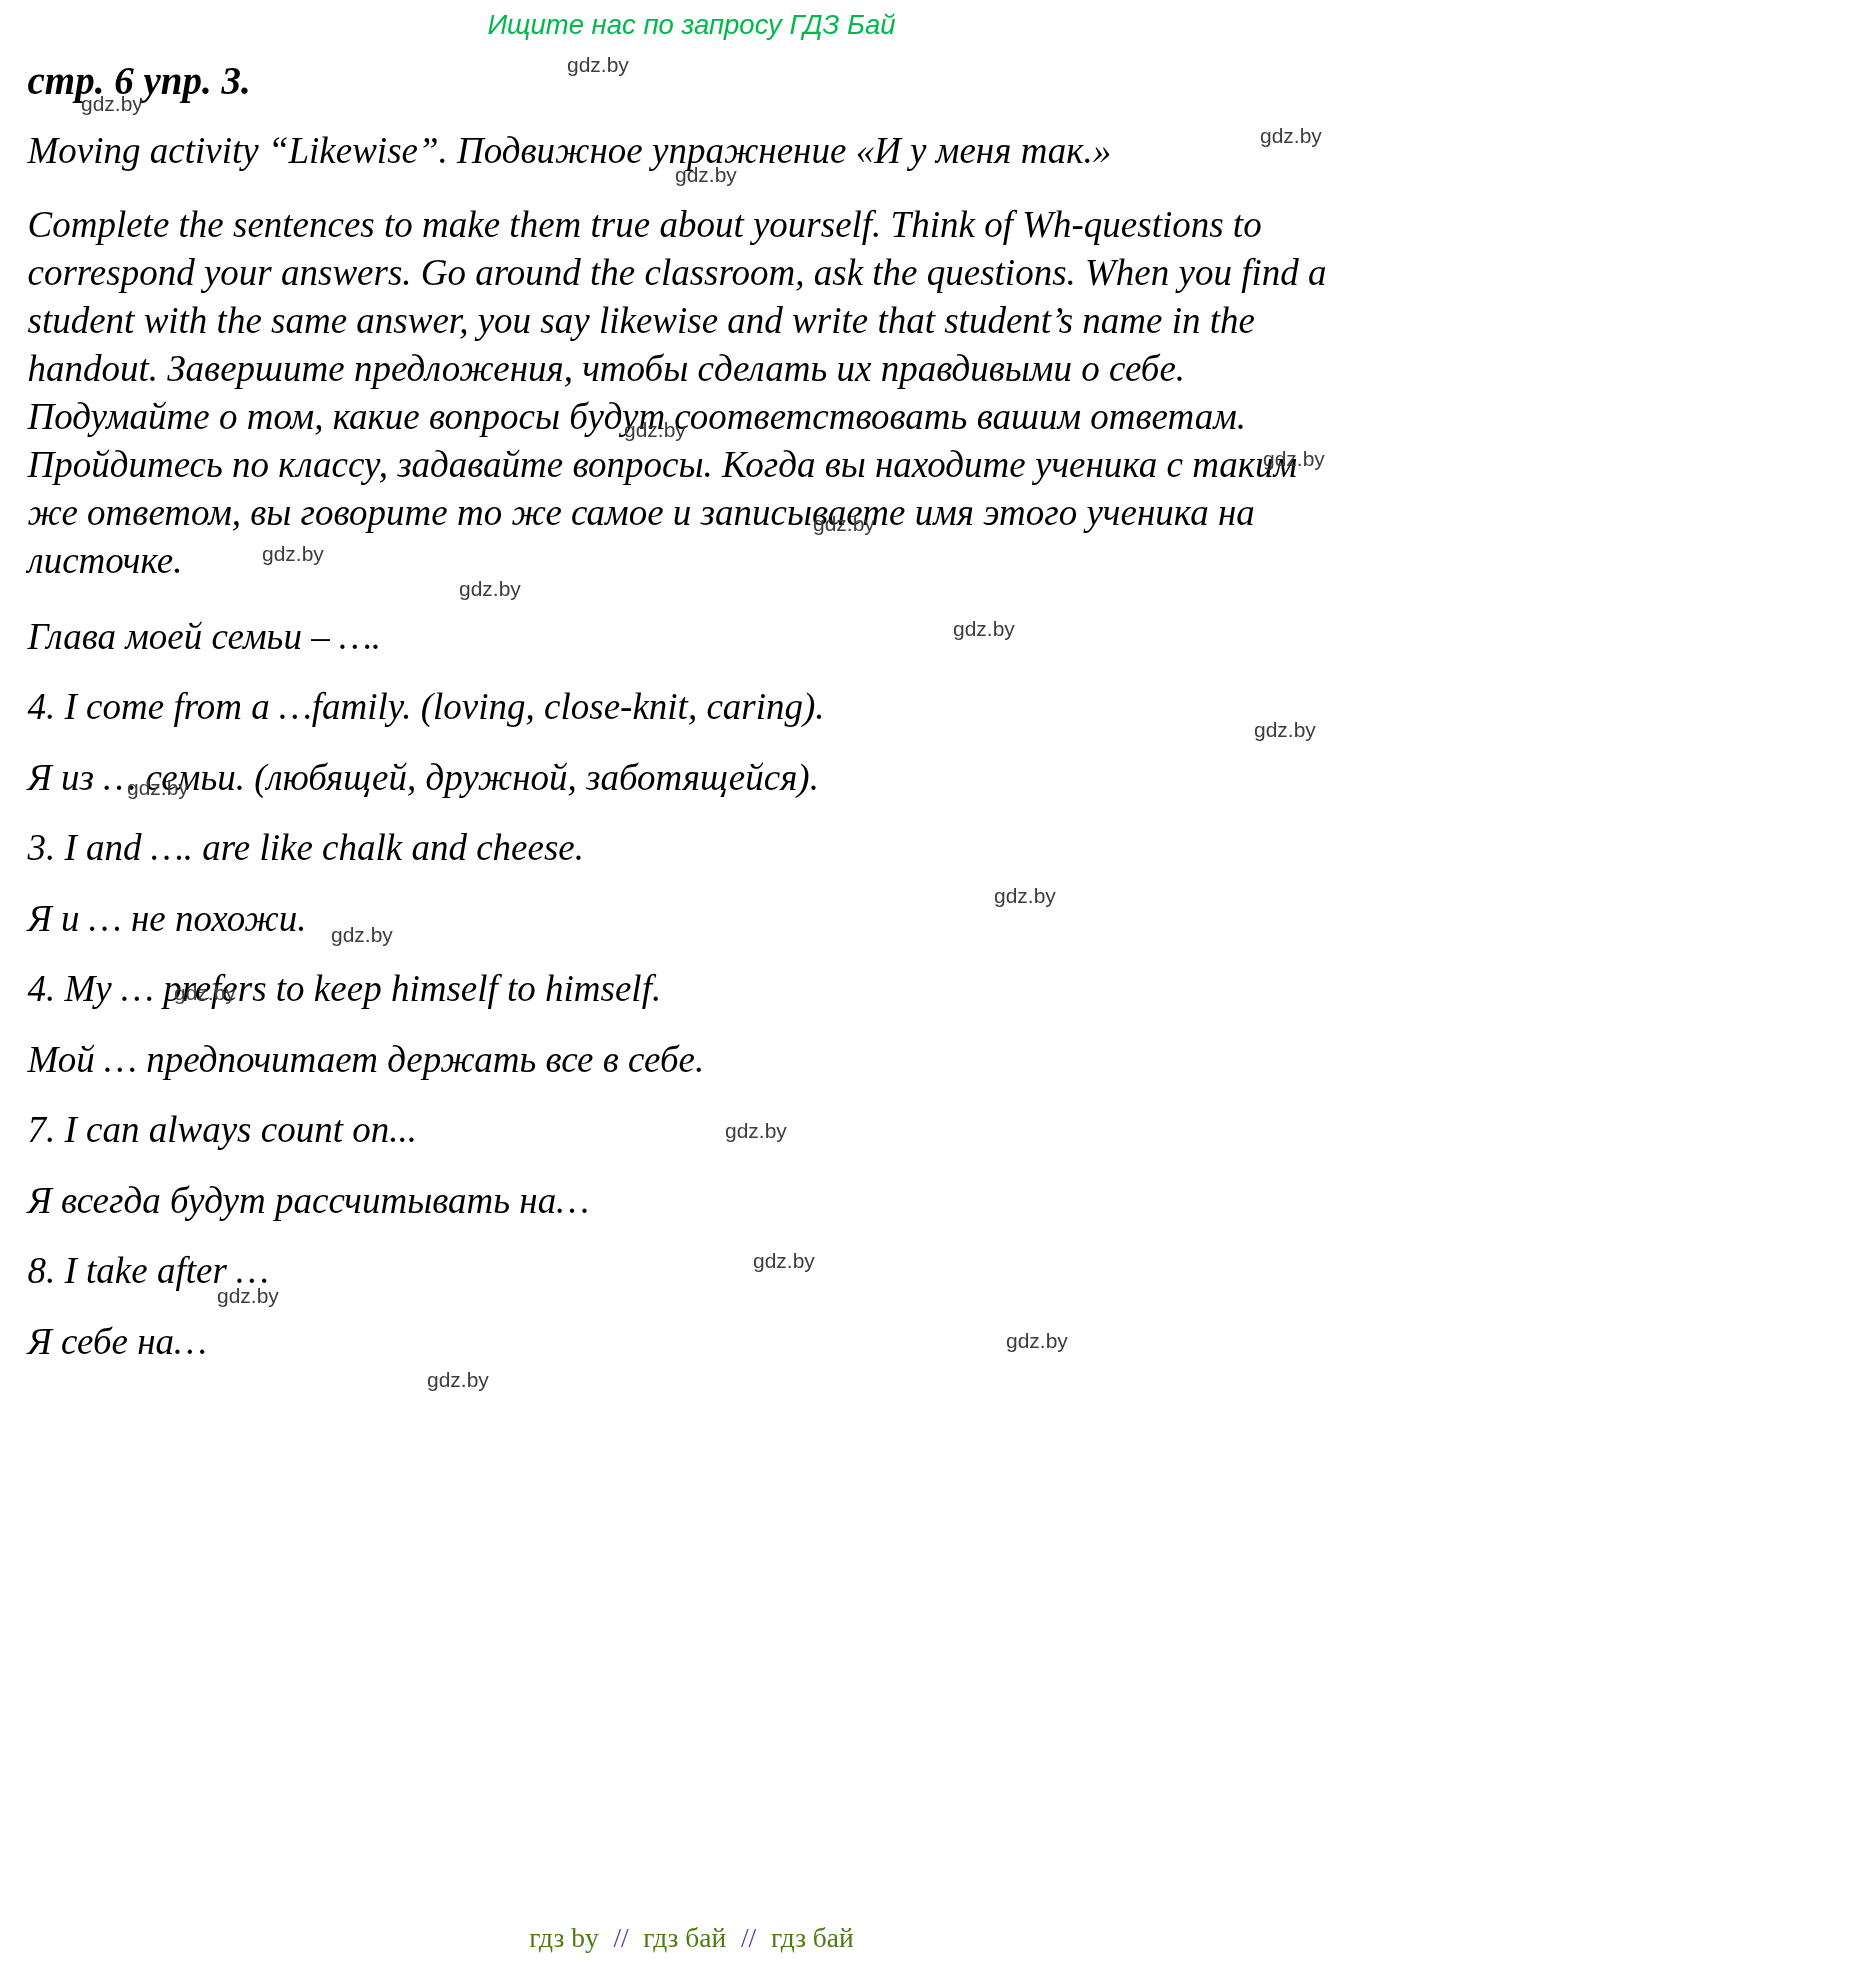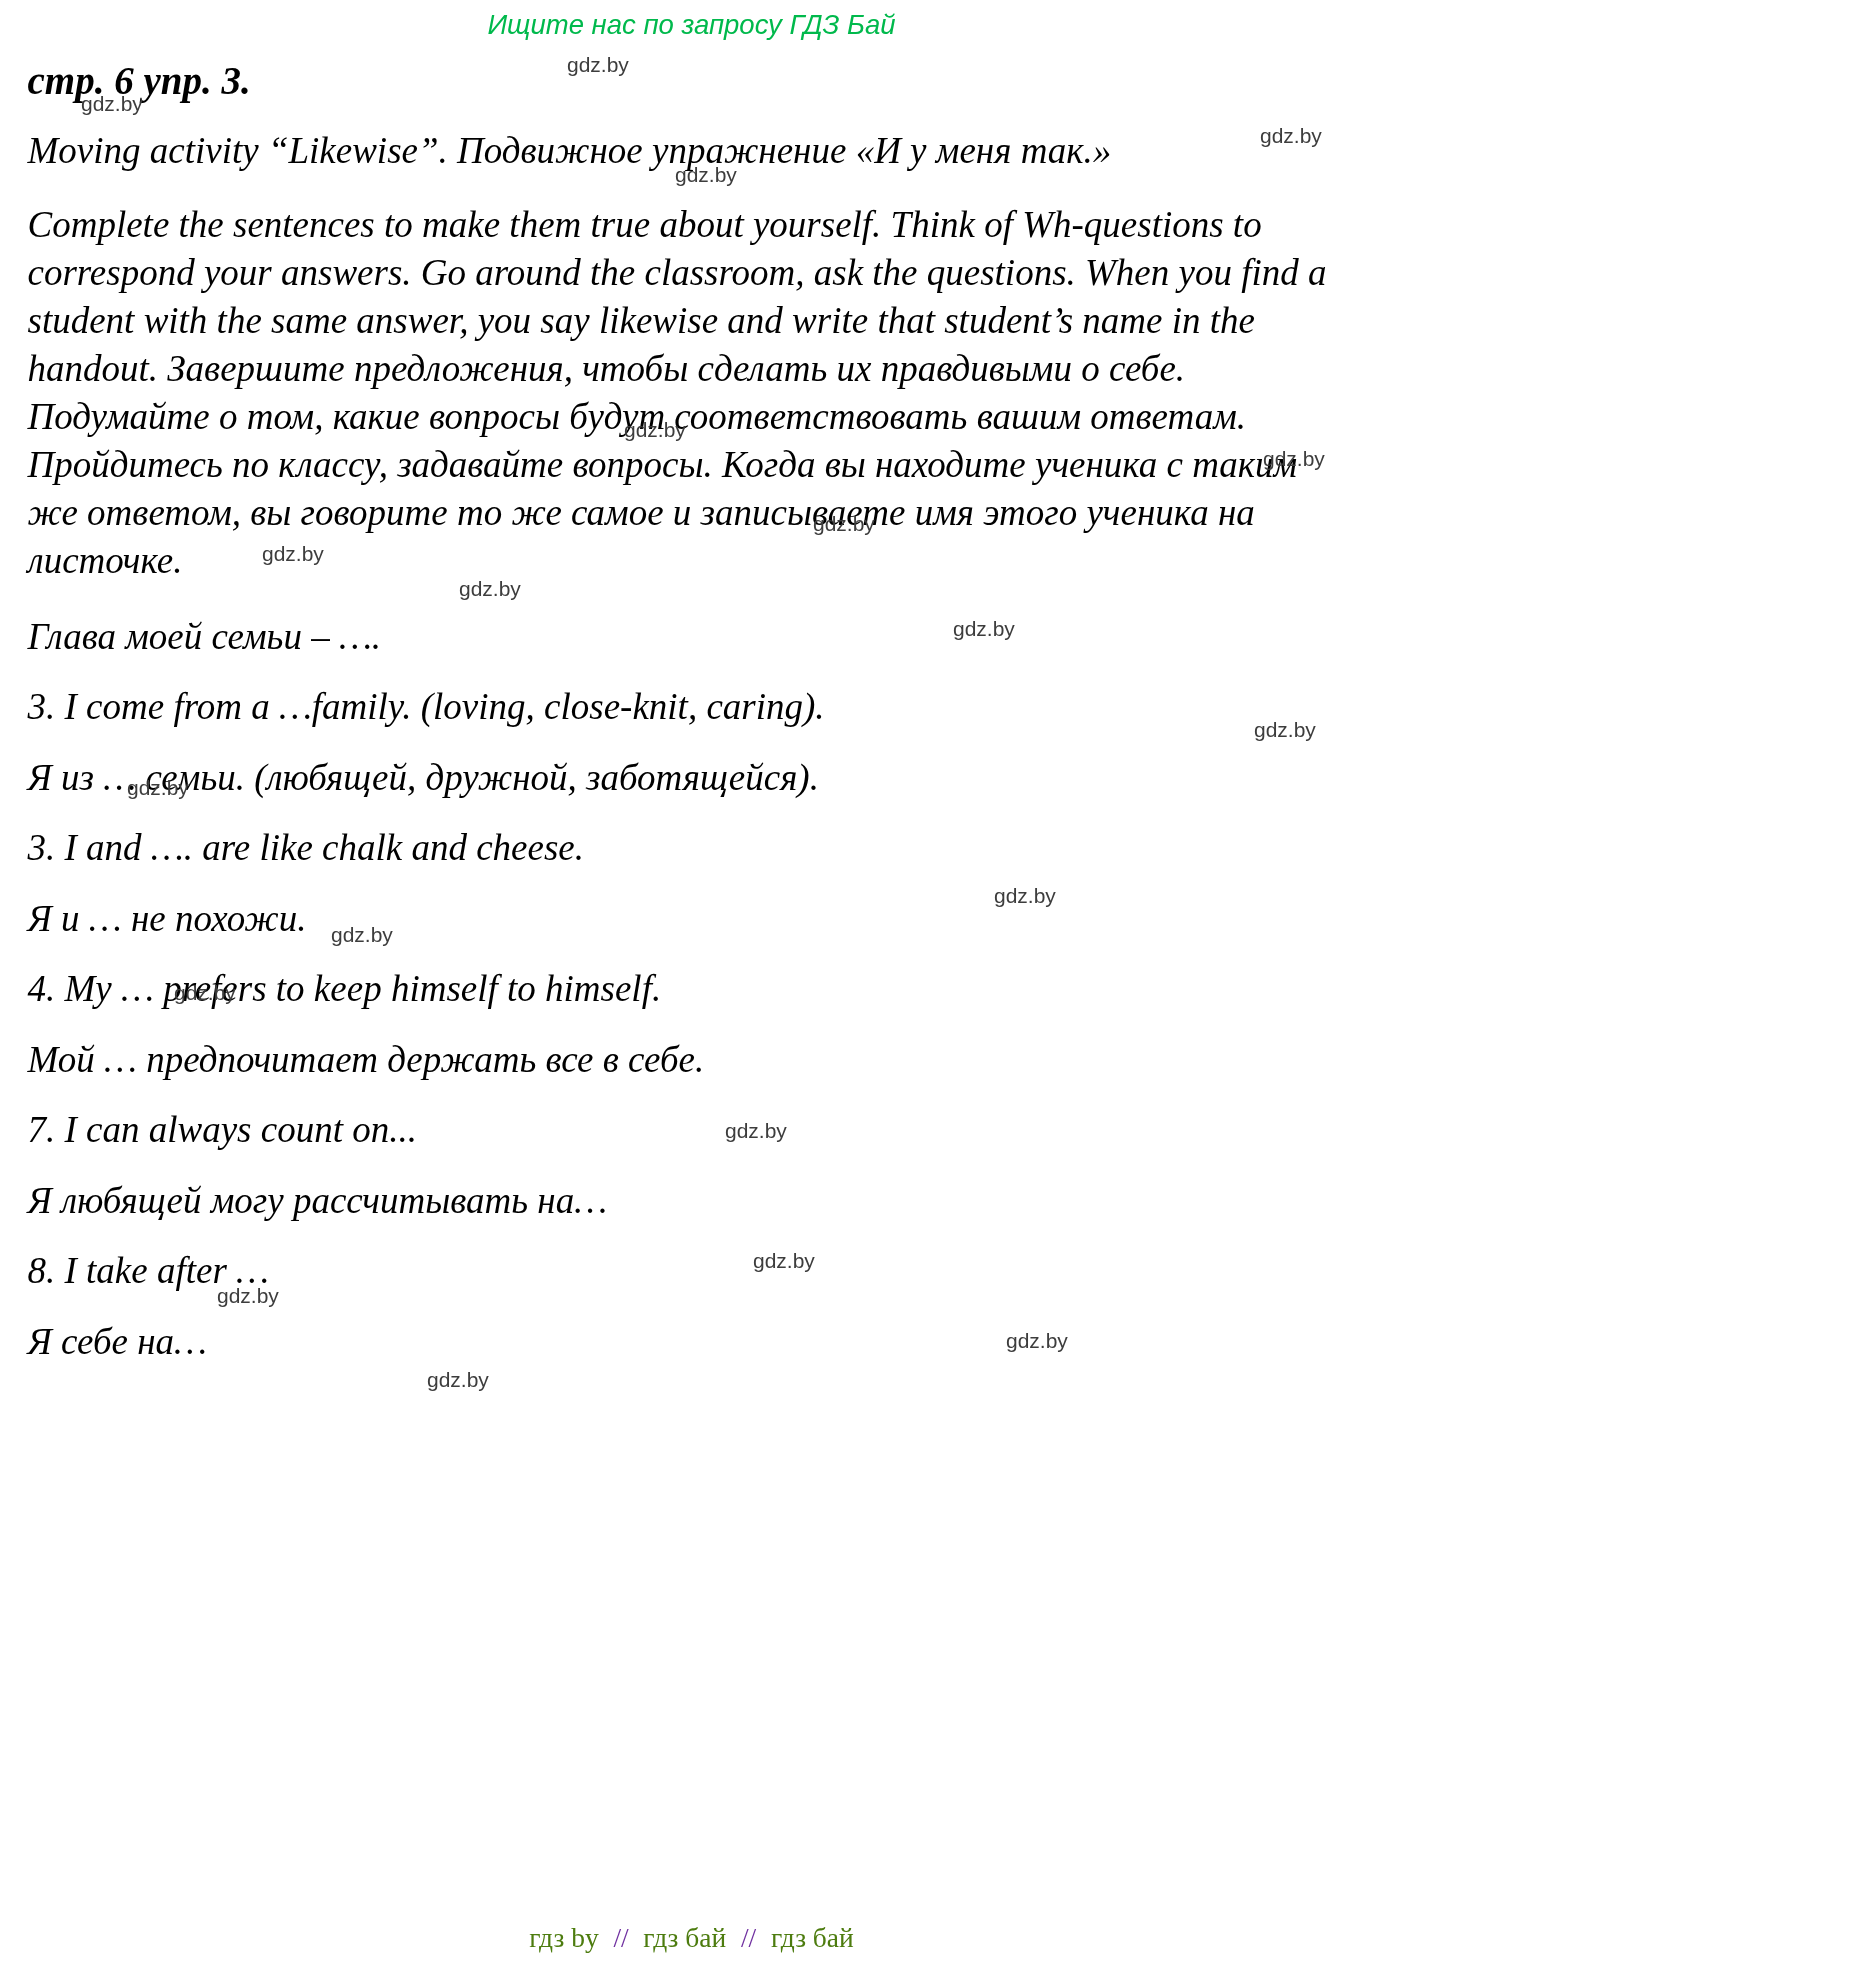--- a/index.html
+++ b/index.html
@@ -73,31 +73,31 @@
 
   <div class="heading">стр. 6 упр. 3.</div>
 
   <p class="title">Moving activity “Likewise”. Подвижное упражнение «И у меня так.»</p>
 
   <p class="instructions">Complete the sentences to make them true about yourself. Think of Wh-questions to correspond your answers. Go around the classroom, ask the questions. When you find a student with the same answer, you say likewise and write that student’s name in the handout. Завершите предложения, чтобы сделать их правдивыми о себе. Подумайте о том, какие вопросы будут соответствовать вашим ответам. Пройдитесь по классу, задавайте вопросы. Когда вы находите ученика с таким же ответом, вы говорите то же самое и записываете имя этого ученика на листочке.</p>
 
   <div>
     <p class="item">Глава моей семьи – ….</p>
 
-    <p class="item">3. I come from a …family. (loving, close-knit, caring).</p>
+    <p class="item">4. I come from a …family. (loving, close-knit, caring).</p>
     <p class="item">Я из … семьи. (любящей, дружной, заботящейся).</p>
 
     <p class="item">3. I and …. are like chalk and cheese.</p>
     <p class="item">Я и … не похожи.</p>
 
     <p class="item">4. My … prefers to keep himself to himself.</p>
     <p class="item">Мой … предпочитает держать все в себе.</p>
 
     <p class="item">7. I can always count on...</p>
-    <p class="item">Я любящей могу рассчитывать на…</p>
+    <p class="item">Я всегда будут рассчитывать на…</p>
 
     <p class="item">8. I take after …</p>
     <p class="item">Я себе на…</p>
   </div>
 
 </div>
 
 <span class="wm" style="left:567px;top:53px">gdz.by</span>
 <span class="wm" style="left:81px;top:92px">gdz.by</span>
 <span class="wm" style="left:1260px;top:124px">gdz.by</span>

